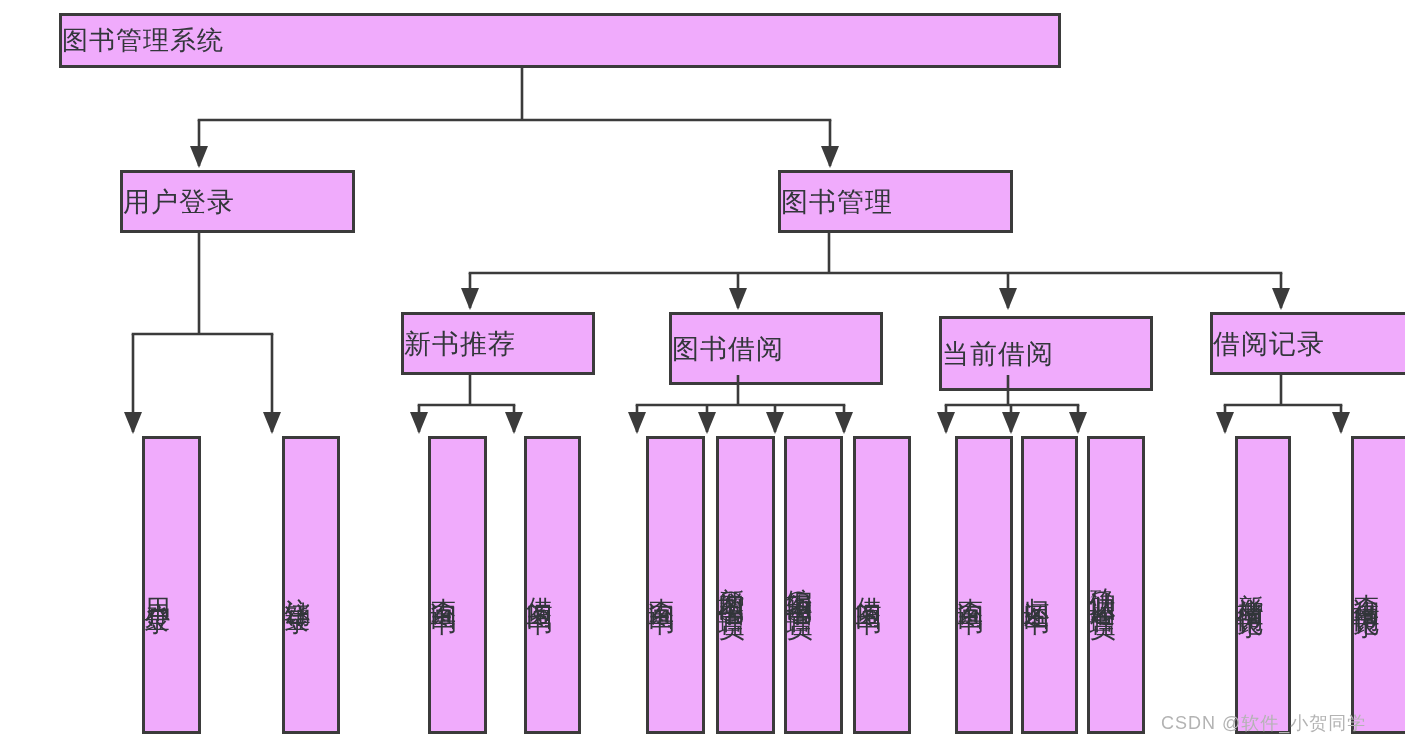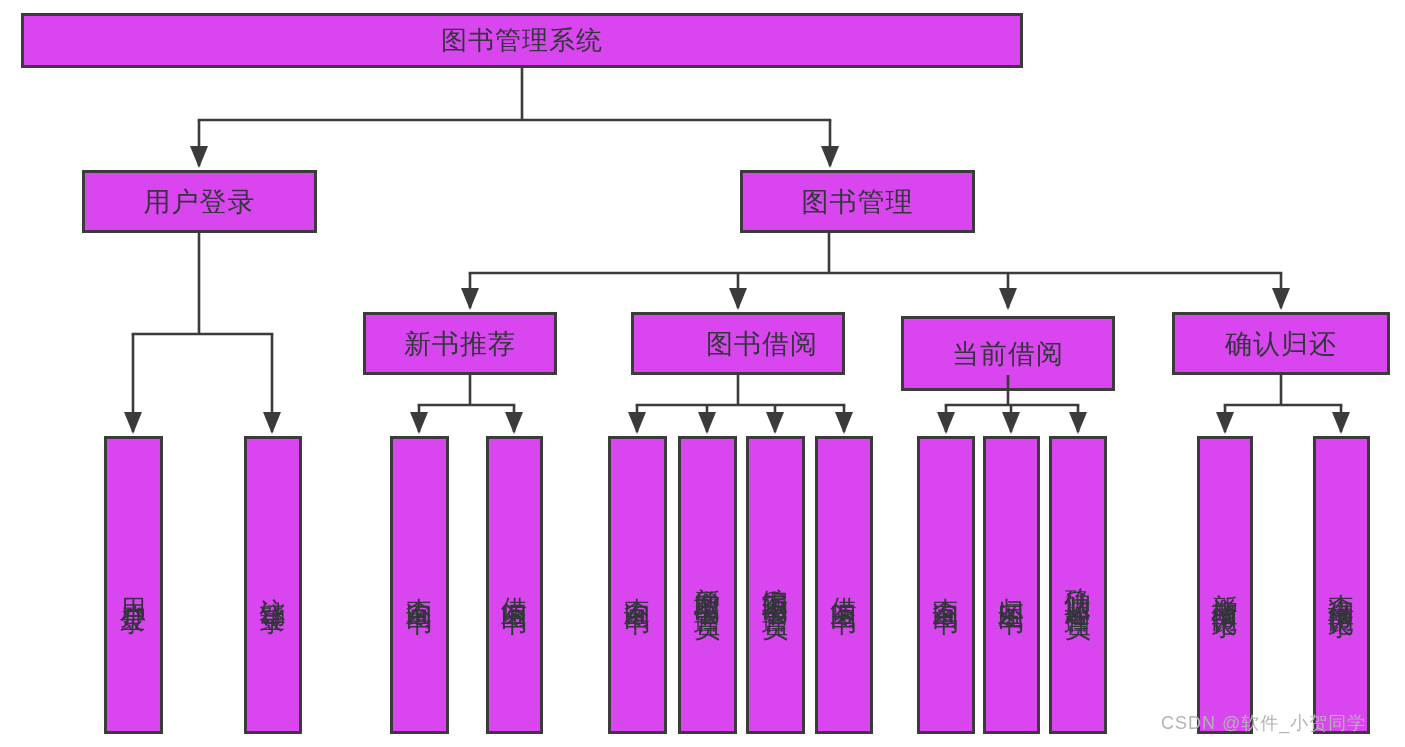--- a/index.html
+++ b/index.html
@@ -14,27 +14,28 @@
   .connectors {
     position: absolute;
     left: 0; top: 0;
     width: 1405px; height: 747px;
     pointer-events: none;
     z-index: 2;
   }
   .node {
     position: absolute;
     box-sizing: border-box;
-    background: #d946ef;
+    background: #f0abfc;
     border: 3px solid #3b3b3b;
     display: flex;
     align-items: center;
-    justify-content: center;
+    justify-content: flex-start;
     color: #32363a;
     z-index: 1;
+    margin-left: 38px;
   }
   .node.h span {
     font-size: 27px;
     letter-spacing: 1px;
     white-space: nowrap;
   }
   .node.root span {
     font-size: 26px;
     letter-spacing: 1px;
     white-space: nowrap;
@@ -119,28 +120,28 @@
   <div class="node h" style="left:82px; top:170px; width:235px; height:63px;">
     <span>用户登录</span>
   </div>
   <div class="node h" style="left:740px; top:170px; width:235px; height:63px;">
     <span>图书管理</span>
   </div>
 
   <div class="node h" style="left:363px; top:312px; width:194px; height:63px;">
     <span>新书推荐</span>
   </div>
-  <div class="node h" style="left:631px; top:312px; width:214px; height:63px;padding-left:48px;">
+  <div class="node h" style="left:631px; top:312px; width:214px; height:73px;">
     <span>图书借阅</span>
   </div>
   <div class="node h" style="left:901px; top:316px; width:214px; height:75px;">
     <span>当前借阅</span>
   </div>
   <div class="node h" style="left:1172px; top:312px; width:218px; height:63px;">
-    <span>确认归还</span>
+    <span>借阅记录</span>
   </div>
 
   <div class="node leaf" style="left:104px; top:436px; width:59px; height:298px;">
     <span>用户登录</span>
   </div>
   <div class="node leaf" style="left:244px; top:436px; width:58px; height:298px;">
     <span>注销登录</span>
   </div>
 
   <div class="node leaf" style="left:390px; top:436px; width:59px; height:298px;">

